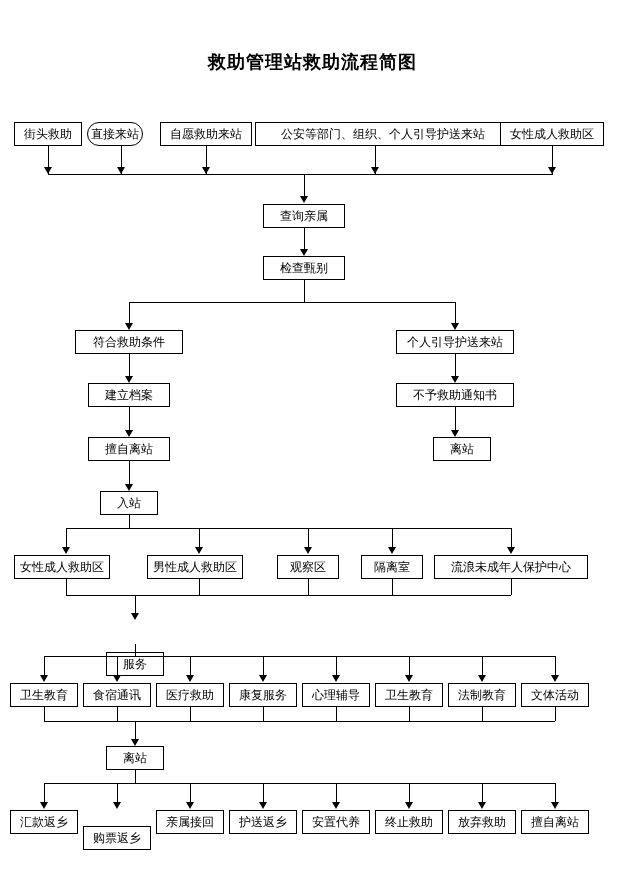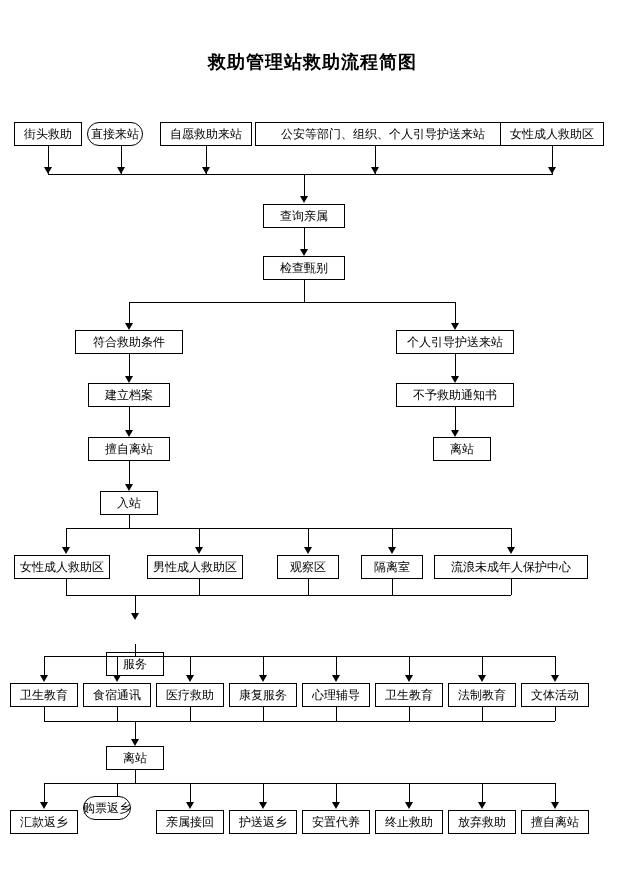--- a/index.html
+++ b/index.html
@@ -202,21 +202,21 @@
   <div class="arrow" style="left:40px; top:802px;"></div>
   <div class="arrow" style="left:113px; top:802px;"></div>
   <div class="arrow" style="left:186px; top:802px;"></div>
   <div class="arrow" style="left:259px; top:802px;"></div>
   <div class="arrow" style="left:332px; top:802px;"></div>
   <div class="arrow" style="left:405px; top:802px;"></div>
   <div class="arrow" style="left:478px; top:802px;"></div>
   <div class="arrow" style="left:551px; top:802px;"></div>
 
   <div class="node" style="left:10px; top:810px; width:68px;">汇款返乡</div>
-  <div class="node" style="left:83px; top:796px; width:48px;border-radius:12px;">购票返乡</div>
+  <div class="node" style="left:83px; top:826px; width:68px;">购票返乡</div>
   <div class="node" style="left:156px; top:810px; width:68px;">亲属接回</div>
   <div class="node" style="left:229px; top:810px; width:68px;">护送返乡</div>
   <div class="node" style="left:302px; top:810px; width:68px;">安置代养</div>
   <div class="node" style="left:375px; top:810px; width:68px;">终止救助</div>
   <div class="node" style="left:448px; top:810px; width:68px;">放弃救助</div>
   <div class="node" style="left:521px; top:810px; width:68px;">擅自离站</div>
 
 </div>
 
 </body></html>

